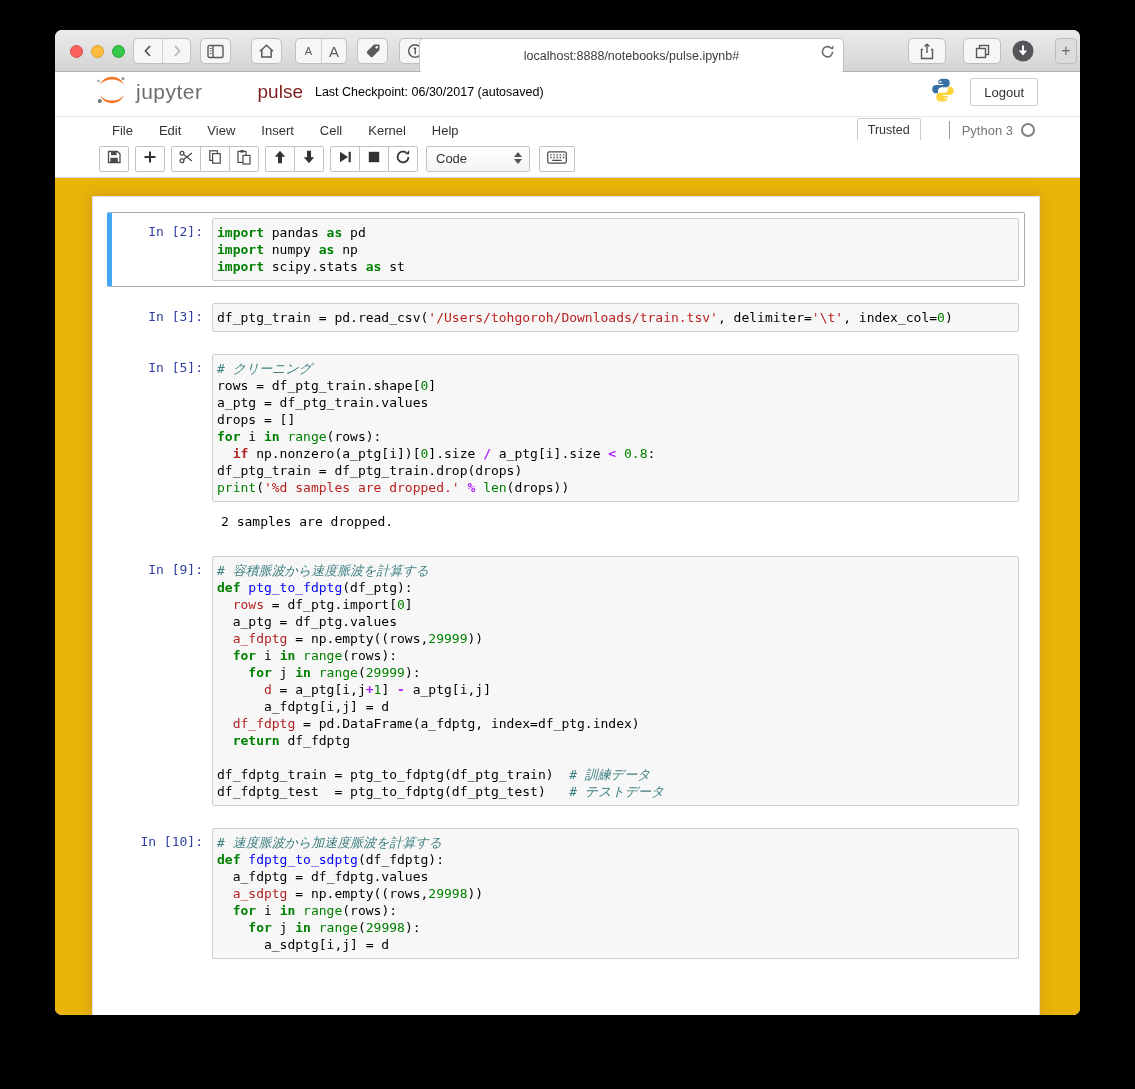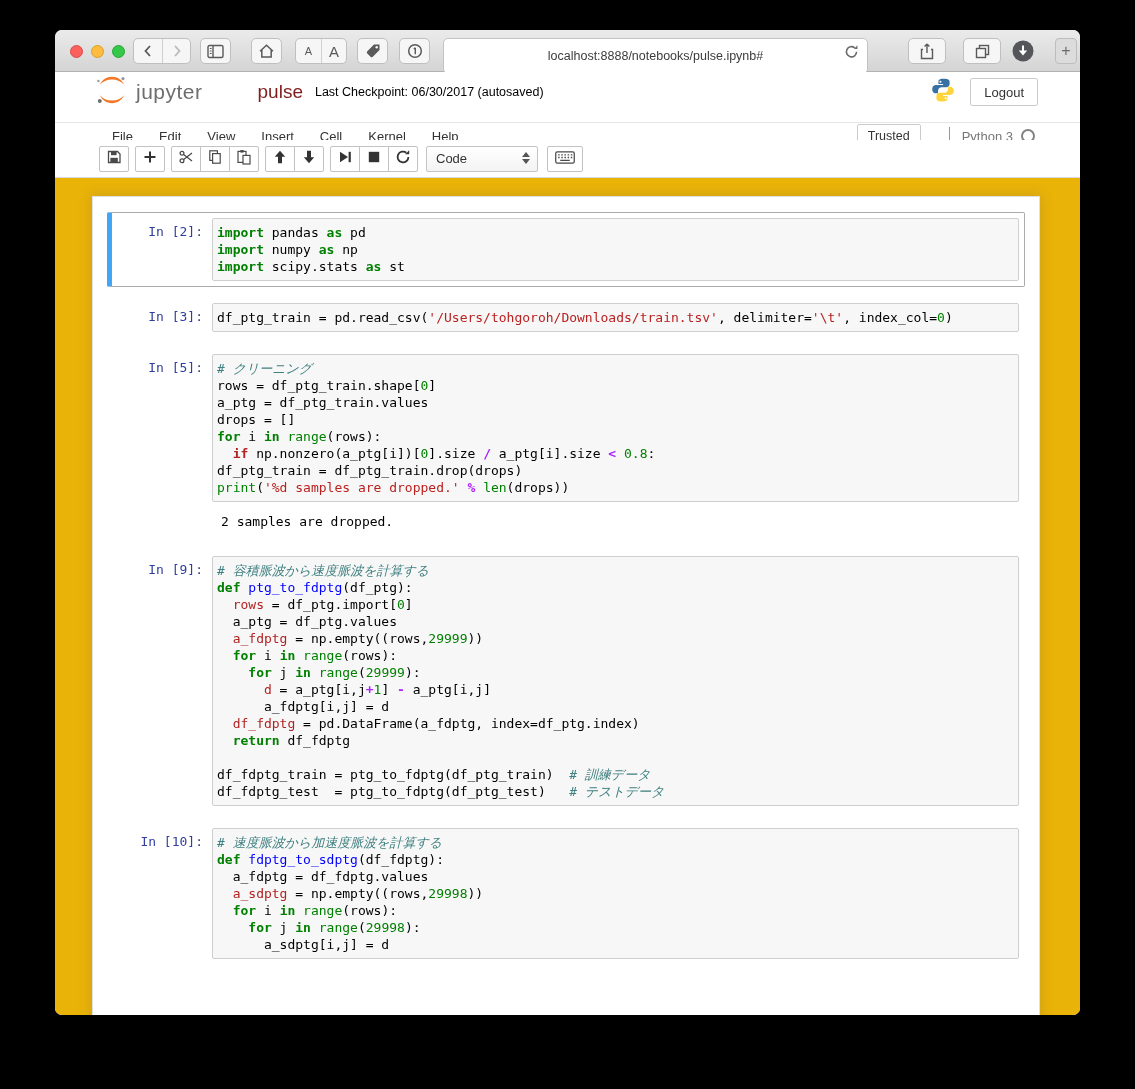--- a/index.html
+++ b/index.html
@@ -20,41 +20,41 @@
           border-radius:5px; display:flex; align-items:center; justify-content:center; color:#5a5a5a; }
   .cbtn .ic svg { display:block; }
   .navgrp { left:78px; width:58px; padding:0; }
   .navgrp .half { width:50%; height:100%; display:flex; align-items:center; justify-content:center; }
   .navgrp .half + .half { border-left:1px solid #cfcfcf; }
   .aagrp { left:240px; width:52px; }
   .aagrp .half { width:50%; height:100%; display:flex; align-items:center; justify-content:center; }
   .aagrp .half + .half { border-left:1px solid #cfcfcf; }
   .aa-small { font-size:11px; color:#5a5a5a; }
   .aa-big { font-size:15px; color:#5a5a5a; }
-  .urlbar { position:absolute; left:388px; top:8px; width:425px; height:36px; background:#fff;
+  .urlbar { position:absolute; left:364px; top:8px; width:425px; height:36px; background:#fff;
             border:1px solid #c3c3c3; border-radius:5px; display:flex; align-items:center; justify-content:center; }
   .urlbar .urltext { font-size:12.5px; color:#3c3c3c; }
   .urlbar .reload { position:absolute; right:7px; top:4px; }
   .dlwrap { position:absolute; left:957px; top:10px; width:22px; height:22px; }
   .plusbtn { position:absolute; right:3px; top:8px; width:22px; height:26px; background:#dcdcdc;
              border:1px solid #bdbdbd; border-radius:4px; color:#6b6b6b; font-size:16px;
              display:flex; align-items:center; justify-content:center; }
 
   
   .jheader { position:absolute; left:0; top:42px; width:100%; height:40px; background:#fff;
              display:flex; align-items:center; padding:0 42px 0 40px; }
   .jlogotxt { font-size:21px; color:#6e6e6e; margin-left:7px; letter-spacing:.5px; }
   .jtitle { font-size:19px; color:#7f1d1d; margin-left:55px; }
   .jcheckpoint { font-size:12.5px; color:#000; margin-left:12px; }
   .spacer { flex:1; }
   .logout { height:28px; padding:0 13px; background:#fff; border:1px solid #ccc; border-radius:2px;
             font-size:13px; color:#333; margin-left:14px; display:flex; align-items:center; }
 
   
-  .jmenubar { position:absolute; left:0; top:92px; width:100%; height:28px; background:#fff;
+  .jmenubar { position:absolute; left:0; top:86px; width:100%; height:28px; background:#fff;
               border-top:1px solid #e7e7e7; border-bottom:1px solid #e7e7e7;
               display:flex; align-items:center; padding:0 45px 0 57px; }
   .menu-item { font-size:13px; color:#333; padding:0 13px; }
   .menu-item:first-child { padding-left:0; }
   .menu-right { margin-left:auto; display:flex; align-items:center; }
   .trusted { height:25px; padding:0 10px; border:1px solid #ccc; border-radius:2px; background:#fff;
              font-size:12.5px; color:#333; display:flex; align-items:center; }
   .ksep { width:1px; height:18px; background:#999; margin:0 12px 0 28px; }
   .kname { font-size:13px; color:#777; }
   .kcircle { width:14px; height:14px; border:2px solid #828282; border-radius:50%; margin-left:8px; }
@@ -62,21 +62,21 @@
   
   .jtoolbar { position:absolute; left:0; top:110px; width:100%; height:38px; background:#fff;
               border-bottom:1px solid #d9d9d9; display:flex; align-items:center; padding:0 0 0 44px; }
   .btn-group { display:flex; margin-right:6px; }
   .tb-btn { height:26px; min-width:30px; background:#fff; border:1px solid #c3c3c3;
             display:flex; align-items:center; justify-content:center; }
   .btn-group .tb-btn + .tb-btn { margin-left:-1px; }
   .btn-group .tb-btn:first-child { border-radius:2px 0 0 2px; }
   .btn-group .tb-btn:last-child { border-radius:0 2px 2px 0; }
   .btn-group .tb-btn:only-child { border-radius:2px; }
-  .celltype { position:relative; height:26px; width:112px; border:1px solid #c3c3c3; border-radius:2px;
+  .celltype { position:relative; height:26px; width:104px; border:1px solid #c3c3c3; border-radius:2px;
               background:linear-gradient(#fff,#f3f3f3); display:flex; align-items:center;
               padding-left:9px; font-size:13px; color:#333; margin:0 9px 0 2px; }
   .celltype .tris { position:absolute; right:7px; top:5px; display:flex; flex-direction:column; gap:2px; }
   .celltype .tri-up { width:0; height:0; border-left:4px solid transparent; border-right:4px solid transparent; border-bottom:5px solid #555; }
   .celltype .tri-dn { width:0; height:0; border-left:4px solid transparent; border-right:4px solid transparent; border-top:5px solid #555; }
 
   
   .jmain { position:absolute; left:0; top:148px; width:100%; height:837px; background:#eab308; overflow:hidden; }
   .nb-container { position:absolute; left:37px; top:18px; width:948px; min-height:840px; background:#fff;
                   box-shadow:0 0 12px 1px rgba(87,87,87,.2); border:1px solid #e0e0e0; padding:15px 0 30px 0; }

